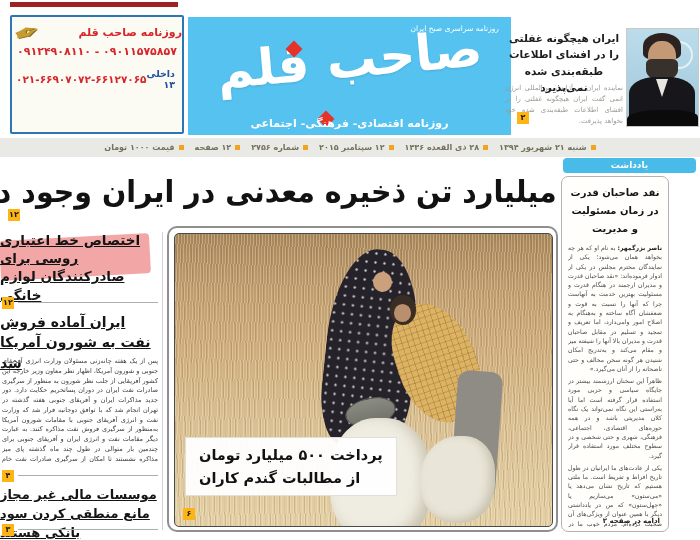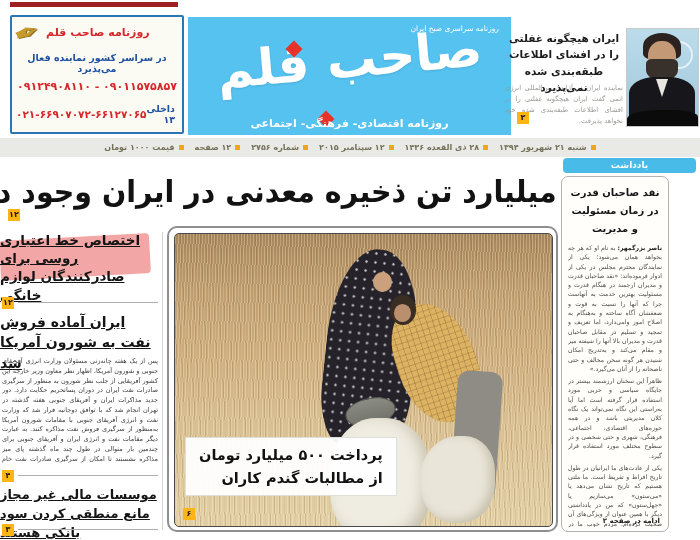--- a/index.html
+++ b/index.html
@@ -6,21 +6,21 @@
   body{width:700px;height:540px;background:#ffffff;font-family:"DejaVu Sans","Liberation Sans",sans-serif;overflow:hidden;}
   .page{position:relative;width:700px;height:540px;background:#fff;}
   .abs{position:absolute;}
 
   
   .top-strip{left:10px;top:2px;width:168px;height:5px;background:#9e2123;}
 
   
   .ad-box{left:10px;top:15px;width:174px;height:119px;border:2px solid #2b76b4;background:#fcfbf3;border-radius:2px;box-sizing:border-box;}
   .pen-icon{position:absolute;left:2px;top:-2px;font-size:30px;color:#c59a2e;transform:rotate(-20deg);text-shadow:1px 1px 0 #8a6b1d;}
-  .ad-l1{margin-top:9px;padding-left:34px;color:#d6262b;font-weight:bold;font-size:11px;text-align:left;direction:rtl;}
+  .ad-l1{margin-top:9px;padding-left:34px;color:#d6262b;font-weight:bold;font-size:11px;text-align:right;direction:rtl;}
   .ad-l2{margin-top:13px;color:#20519f;font-weight:bold;font-size:9.5px;text-align:center;direction:rtl;}
   .ad-l3{margin-top:6px;color:#d6262b;font-weight:bold;font-size:11px;text-align:center;direction:ltr;}
   .ad-l4{margin-top:10px;display:flex;direction:rtl;justify-content:space-between;align-items:center;padding:0 7px;}
   .ad-internal{color:#20519f;font-weight:bold;font-size:9.5px;}
   .ad-phone2{color:#d6262b;font-weight:bold;font-size:10.5px;direction:ltr;text-align:center;}
 
   
   .masthead{left:188px;top:17px;width:323px;height:118px;background:#55c2f0;overflow:hidden;}
   .mast-top{position:absolute;top:7px;right:12px;color:#ffffff;font-size:7.5px;direction:rtl;}
   .logo-text{position:absolute;top:14px;left:0;width:100%;text-align:center;color:#ffffff;font-size:50px;font-weight:bold;direction:rtl;transform:rotate(-5deg);letter-spacing:-2px;text-shadow:0 1px 2px rgba(0,60,90,.15);}
@@ -71,21 +71,21 @@
       linear-gradient(180deg,#a7855a 0%,#bf9d6f 20%,#ceac7c 40%,#d9bf92 65%,#e3d0a6 100%);}
   .woman{position:absolute;left:40%;top:5%;width:24%;height:68%;background-color:#26222a;background-image:radial-gradient(rgba(255,255,255,.75) .8px,rgba(0,0,0,0) 1.6px);background-size:9px 9px;border-radius:48% 48% 30% 30%;transform:rotate(6deg);}
   .woman-face{position:absolute;left:52.5%;top:13%;width:5%;height:7%;background:#caa07d;border-radius:50%;}
   .boy-shirt{position:absolute;left:59%;top:23%;width:21%;height:42%;background-color:#dcb263;background-image:repeating-linear-gradient(0deg,rgba(120,80,30,.28) 0 1px,rgba(0,0,0,0) 1px 6px),repeating-linear-gradient(90deg,rgba(120,80,30,.28) 0 1px,rgba(0,0,0,0) 1px 6px);border-radius:40% 55% 40% 50%;transform:rotate(-18deg);}
   .boy-head{position:absolute;left:57%;top:21%;width:7%;height:10%;background:#3a2d24;border-radius:50%;}
   .boy-face{position:absolute;left:58%;top:24%;width:4.5%;height:6%;background:#b98f6d;border-radius:50%;}
   .boy-pants{position:absolute;left:74%;top:47%;width:12%;height:44%;background:#8e8c84;border-radius:12px;transform:rotate(4deg);}
   .pan{position:absolute;left:45%;top:56%;width:13%;height:9%;background:linear-gradient(#8b8c82,#6f7068);border-radius:50%;transform:rotate(-12deg);border:1px solid #5c5d55;}
   .sack-main{position:absolute;left:41%;bottom:-5%;width:27%;height:42%;background:#efece1;border-radius:45% 45% 40% 40%;box-shadow:inset -7px -4px 14px rgba(150,140,110,.45);}
   .sack-right{position:absolute;left:65%;bottom:1%;width:20%;height:30%;background:#e9e5d8;border-radius:50% 40% 45% 45%;box-shadow:inset -5px -3px 10px rgba(150,140,110,.4);}
-  .caption{position:absolute;left:10px;bottom:30px;background:rgba(255,255,255,.95);border:1px solid #e0e0da;padding:6px 13px;direction:rtl;text-align:right;}
+  .caption{position:absolute;left:10px;bottom:30px;background:rgba(255,255,255,.95);border:1px solid #e0e0da;padding:6px 13px;direction:rtl;text-align:left;}
   .cap-line{font-size:14.5px;font-weight:bold;color:#111;line-height:1.55;white-space:nowrap;}
   .photo-marker{position:absolute;left:8px;bottom:6px;width:12px;height:12px;background:#fcb515;color:#1a1a1a;font-size:8px;font-weight:bold;line-height:12px;text-align:center;}
 
   
   .sb-tab{left:563px;top:158px;width:133px;height:15px;background:#49bbe9;border-radius:4px;color:#fff;font-size:9px;font-weight:bold;text-align:center;line-height:15px;direction:rtl;}
   .sb-box{left:561px;top:176px;width:108px;height:356px;border:1px solid #b3b3b3;border-radius:7px;background:#fffefb;padding:7px 6px;box-sizing:border-box;direction:rtl;overflow:hidden;}
   .sb-title{font-size:10px;font-weight:bold;text-align:center;line-height:1.8;color:#141414;margin:0 0 5px 0;}
   .sb-body{height:284px;overflow:hidden;}
   .sb-body p{font-size:6.2px;line-height:1.5;text-align:justify;color:#4a4a4a;margin:0 0 3px 0;}
   .sb-author{font-weight:bold;color:#1c1c1c;}
@@ -94,21 +94,20 @@
 </head>
 <body>
 
 <div class="page">
 
   <div class="abs top-strip"></div>
 
   <div class="abs ad-box">
     <div class="pen-icon">✒</div>
     <div class="ad-l1">روزنامه صاحب قلم</div>
-    <div class="ad-l2">در سراسر کشور نماینده فعال می‌پذیرد</div>
     <div class="ad-l3">۰۹۱۲۴۹۰۸۱۱۰ - ۰۹۰۱۱۵۷۵۸۵۷</div>
     <div class="ad-l4">
       <span class="ad-internal">داخلی ۱۳</span>
       <span class="ad-phone2">۰۲۱-۶۶۹۰۷۰۷۲-۶۶۱۲۷۰۶۵</span>
     </div>
   </div>
 
   <div class="abs masthead">
     <div class="mast-top">روزنامه سراسری صبح ایران</div>
     <div class="logo-text">صاحب قلم</div>

